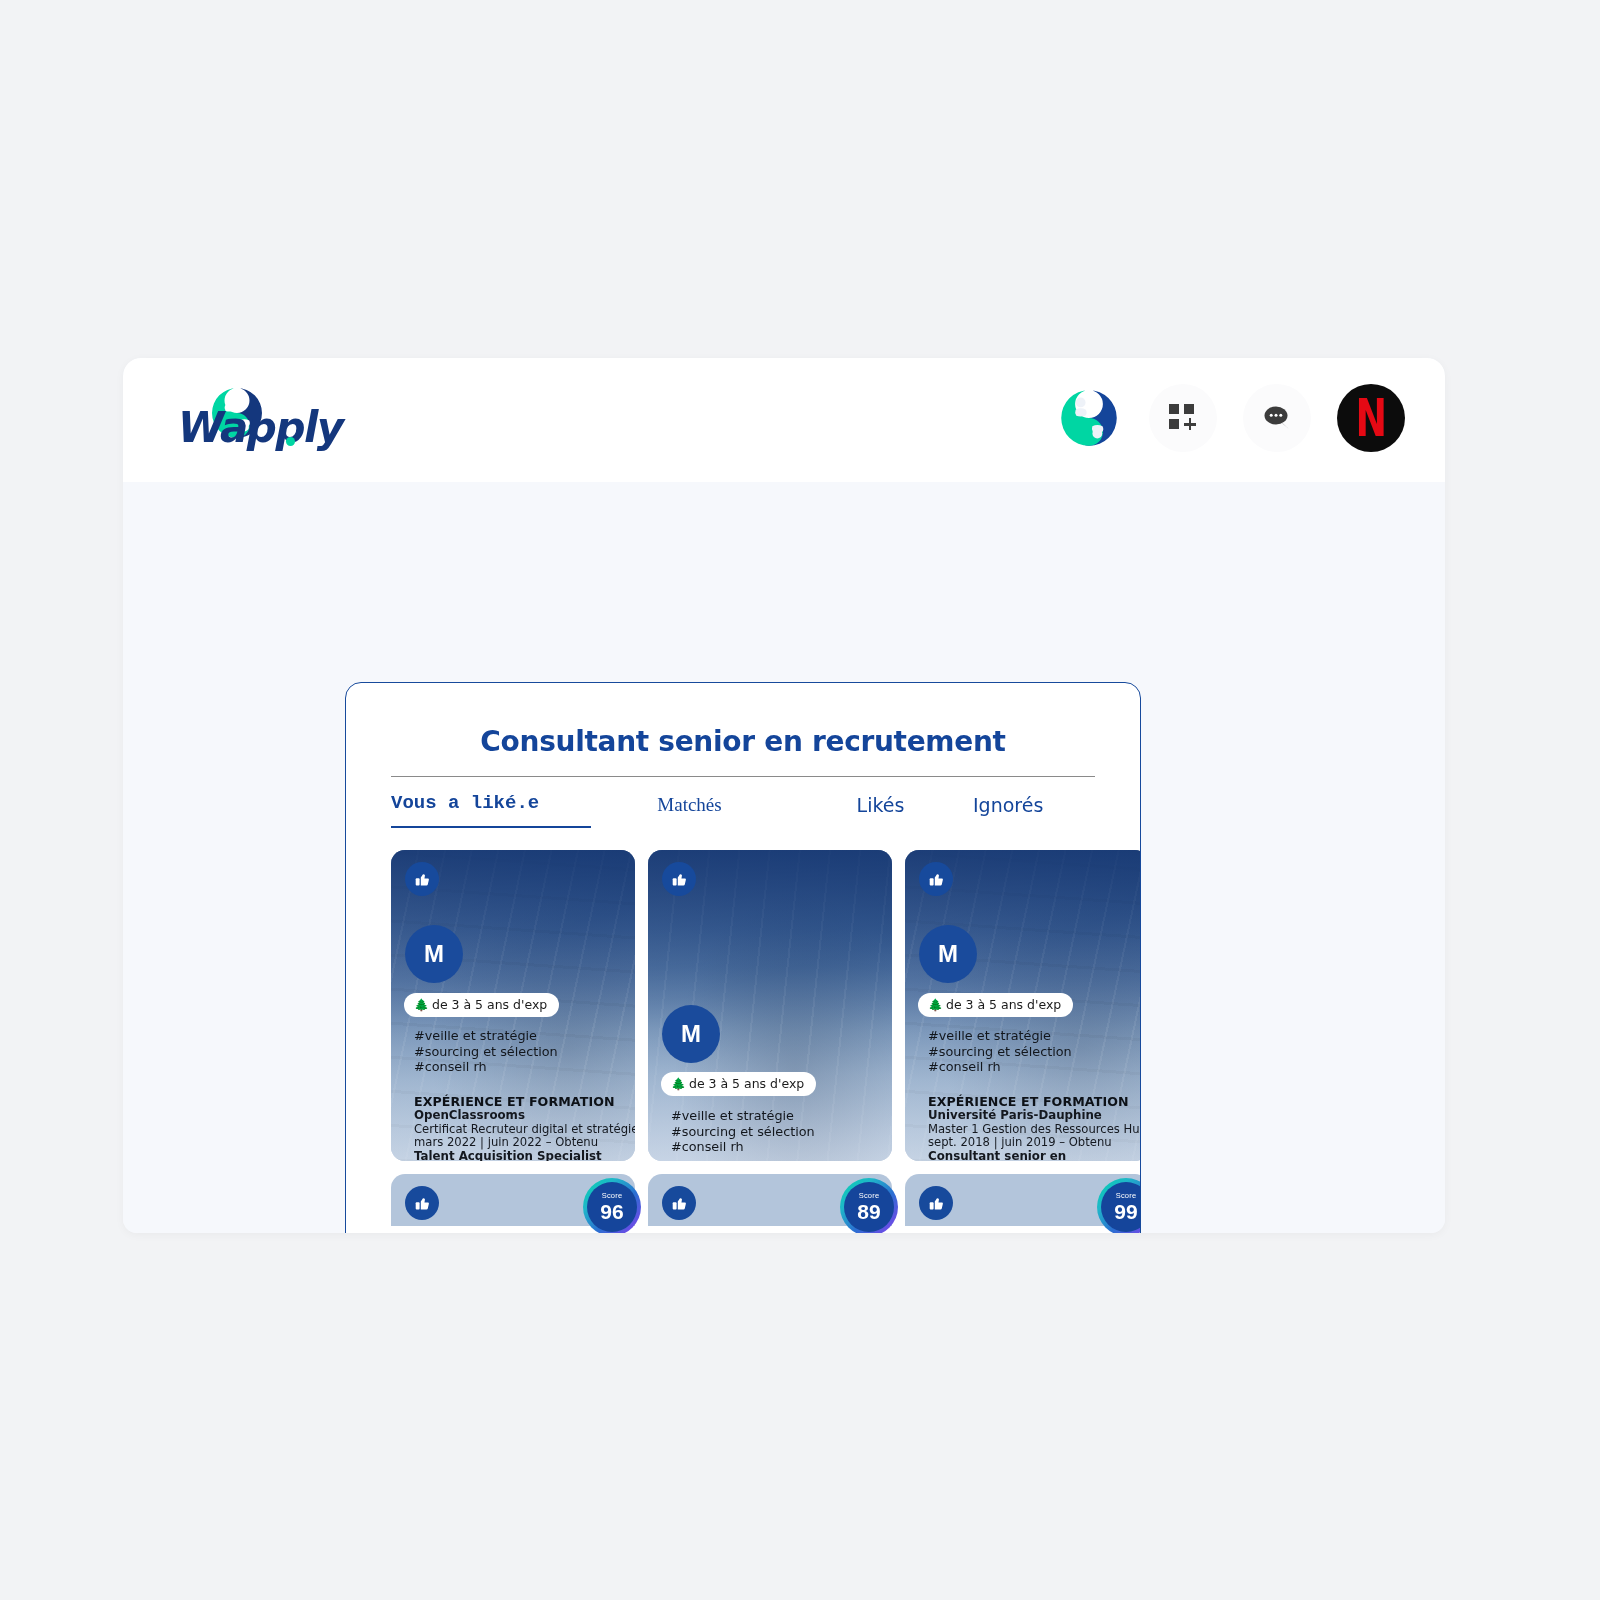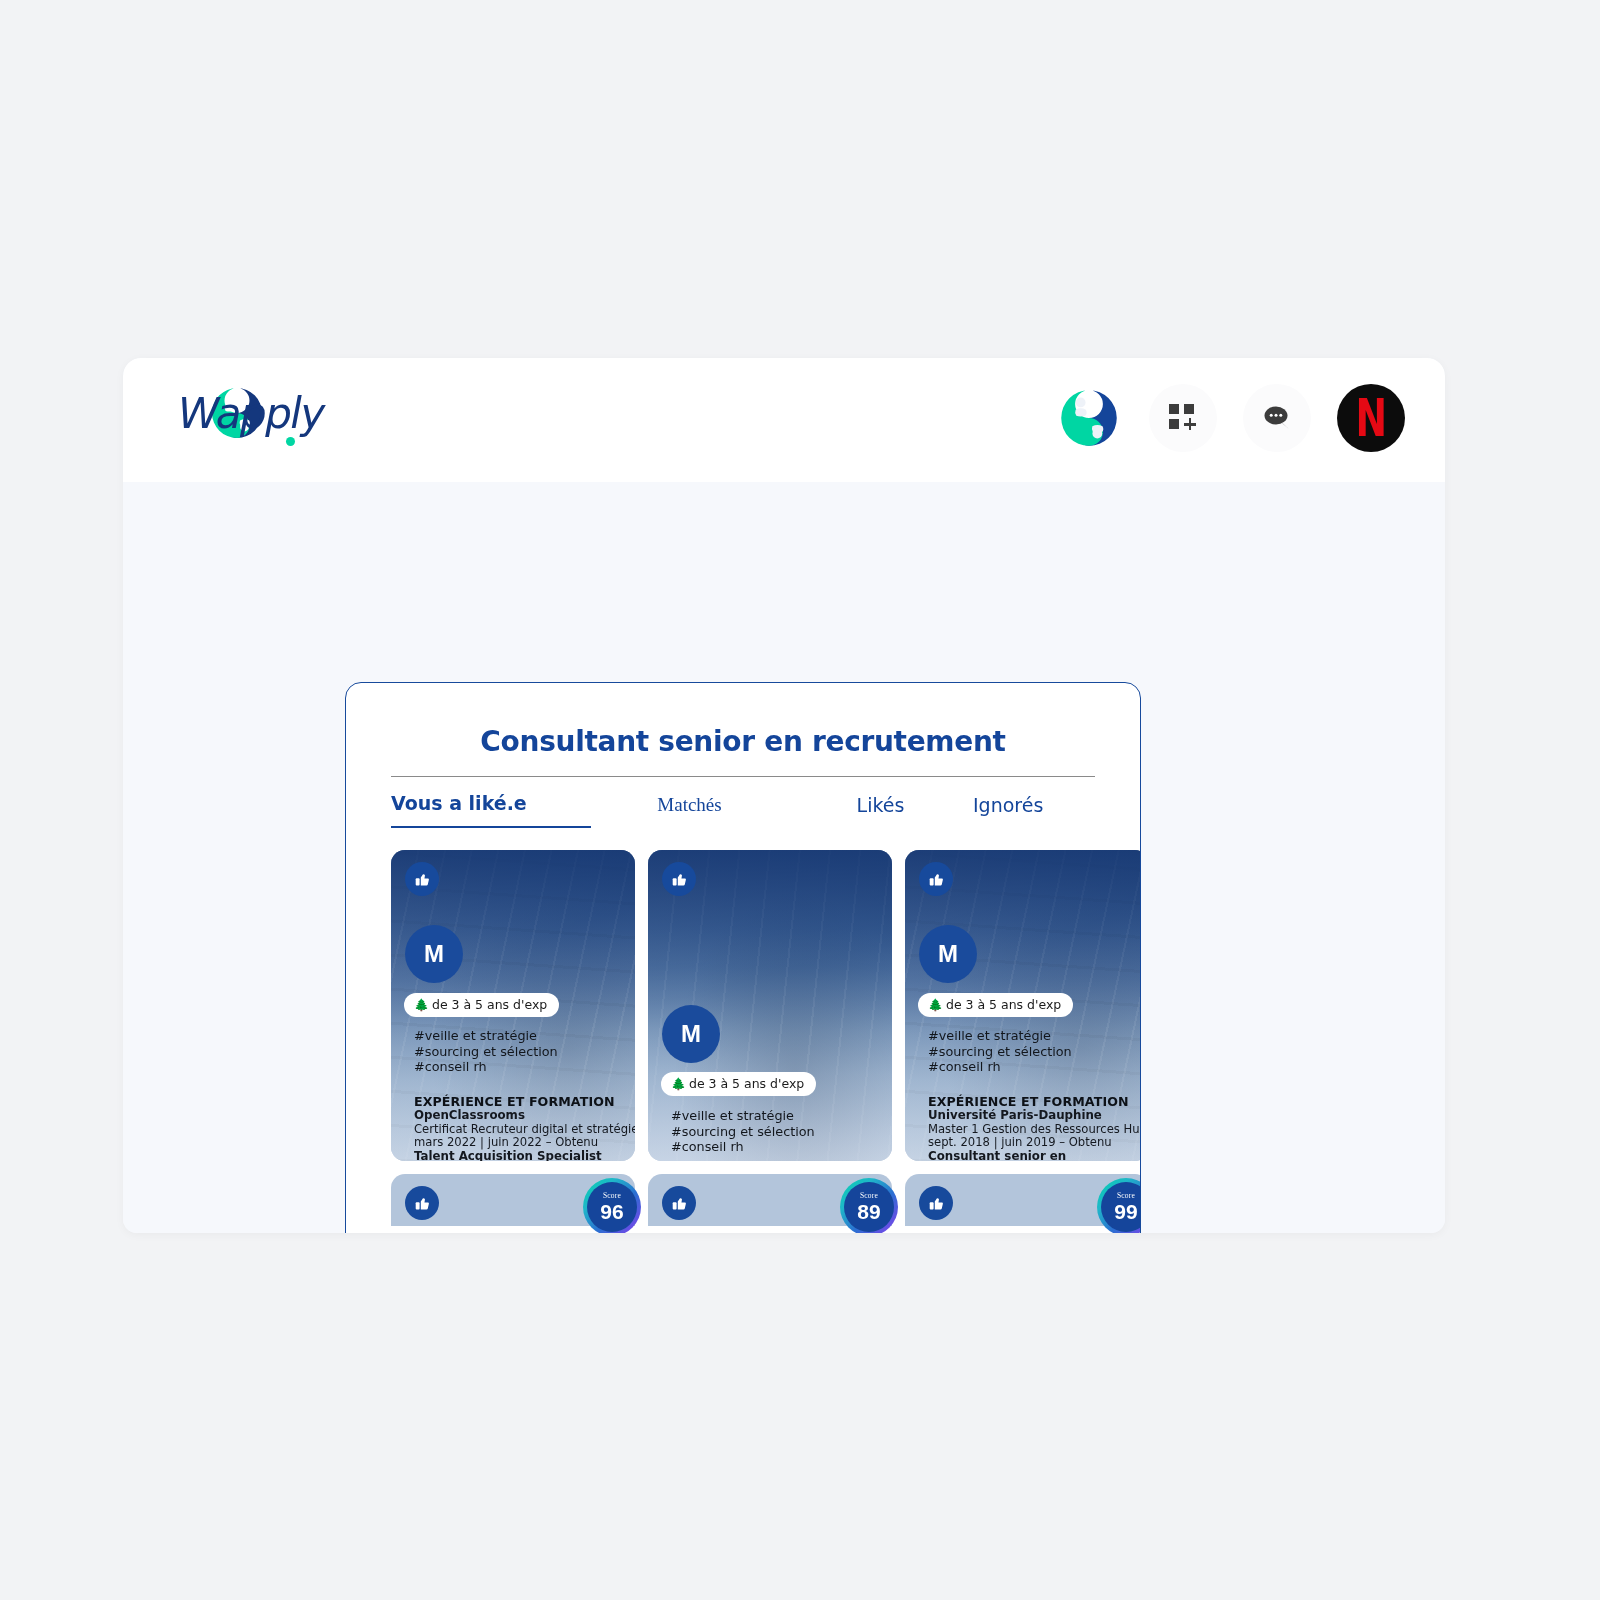--- a/index.html
+++ b/index.html
@@ -28,22 +28,22 @@
     background: #ffffff;
     border-radius: 18px 18px 0 0;
   }
 
   
   #logo {
     position: absolute; left: 55px; top: 28px;
     width: 220px; height: 70px;
   }
   #logo-wordmark {
-    position: absolute; left: 0; bottom: 18px;
-    font-size: 42px; font-weight: normal; font-style: italic;
+    position: absolute; left: 0; bottom: 4px;
+    font-size: 42px; font-weight: bold; font-style: italic;
     color: #14377d; letter-spacing: -1.5px;
     font-family: "DejaVu Sans", sans-serif;
   }
   #logo-dot {
     position: absolute; left: 108px; bottom: 10px;
     width: 9px; height: 9px; border-radius: 50%; background: #00d6a3;
   }
   #logo-mark { position: absolute; left: 32px; top: 0; width: 54px; height: 54px; }
 
   
@@ -95,21 +95,21 @@
     font-family: "DejaVu Sans", sans-serif;
   }
 
   #tabs-wrap { margin: 18px 45px 0 45px; border-top: 1.5px solid #8a8a8a; }
   #tabs { display: flex; align-items: flex-end; padding-top: 15px; }
   .tab {
     color: #14459a; font-size: 19px; cursor: pointer;
     padding-bottom: 12px; white-space: nowrap;
     font-family: "DejaVu Sans", sans-serif;
   }
-  .tab.is-active { font-weight: bold; border-bottom: 2.5px solid #14459a; }
+  .tab.is-active { font-weight: bold; border-bottom: 2.5px solid #14459a; font-family: Liberation Mono, monospace; }
   #tab-0 { width: 200px; }
   #tab-1 { width: 197px; text-align: center; font-family: Liberation Serif, serif; }
   #tab-2 { width: 185px; text-align: center; }
   #tab-3 { flex: 1; text-align: left; }
 
   
   #cards { position: relative; margin: 22px 45px 0 45px; display: flex; gap: 13px; }
   .card-col { position: relative; width: 244px; }
 
   .candidate-card {
@@ -190,21 +190,21 @@
     display: flex; align-items: center; justify-content: center;
     z-index: 9;
   }
   .score-inner {
     width: 50px; height: 50px; border-radius: 50%;
     background: #15459b;
     display: flex; flex-direction: column;
     align-items: center; justify-content: center;
     color: #ffffff; line-height: 1;
   }
-  .score-label { font-size: 7.5px; letter-spacing: 0.2px; margin-bottom: 1px; font-family: Liberation Serif, serif; }
+  .score-label { font-size: 7.5px; letter-spacing: 0.2px; margin-bottom: 1px; }
   .score-value { font-size: 21px; font-weight: bold; }
 
   
   .card-stub {
     position: relative;
     margin-top: 13px;
     width: 244px; height: 52px;
     border-radius: 14px 14px 0 0;
     background: #b3c5db;
     overflow: hidden;

